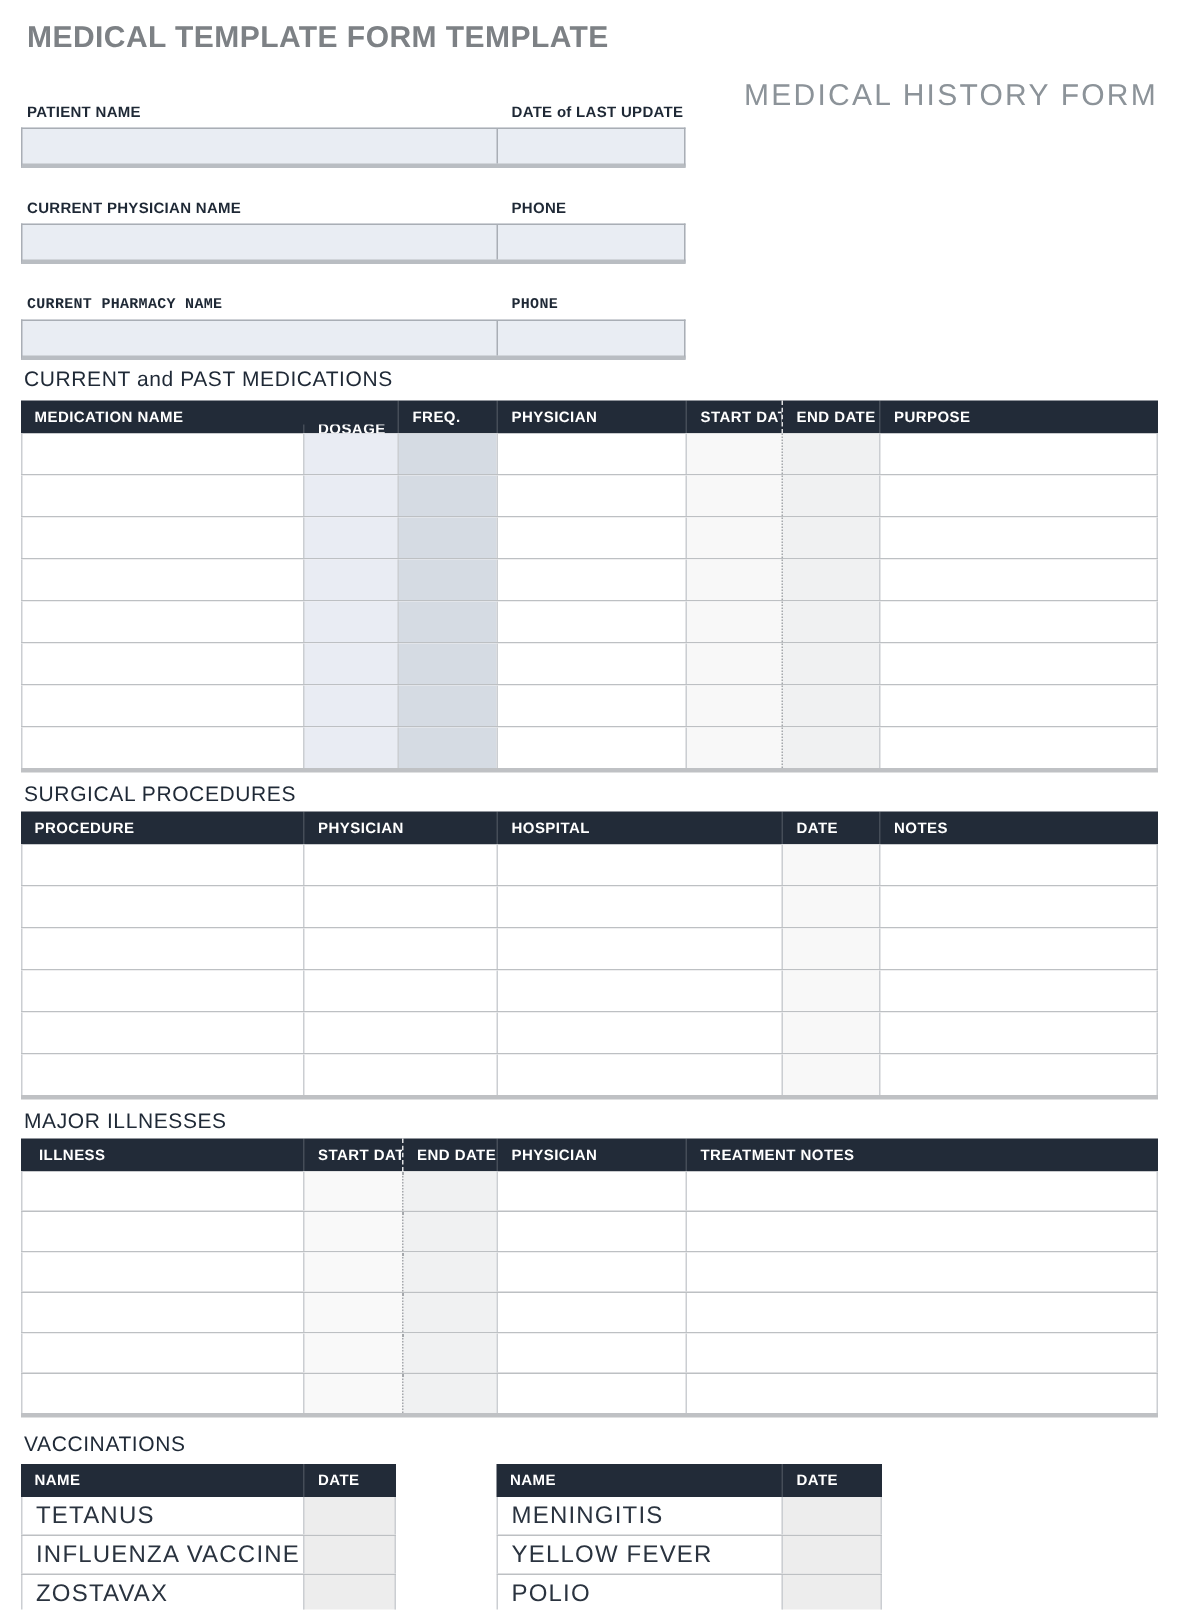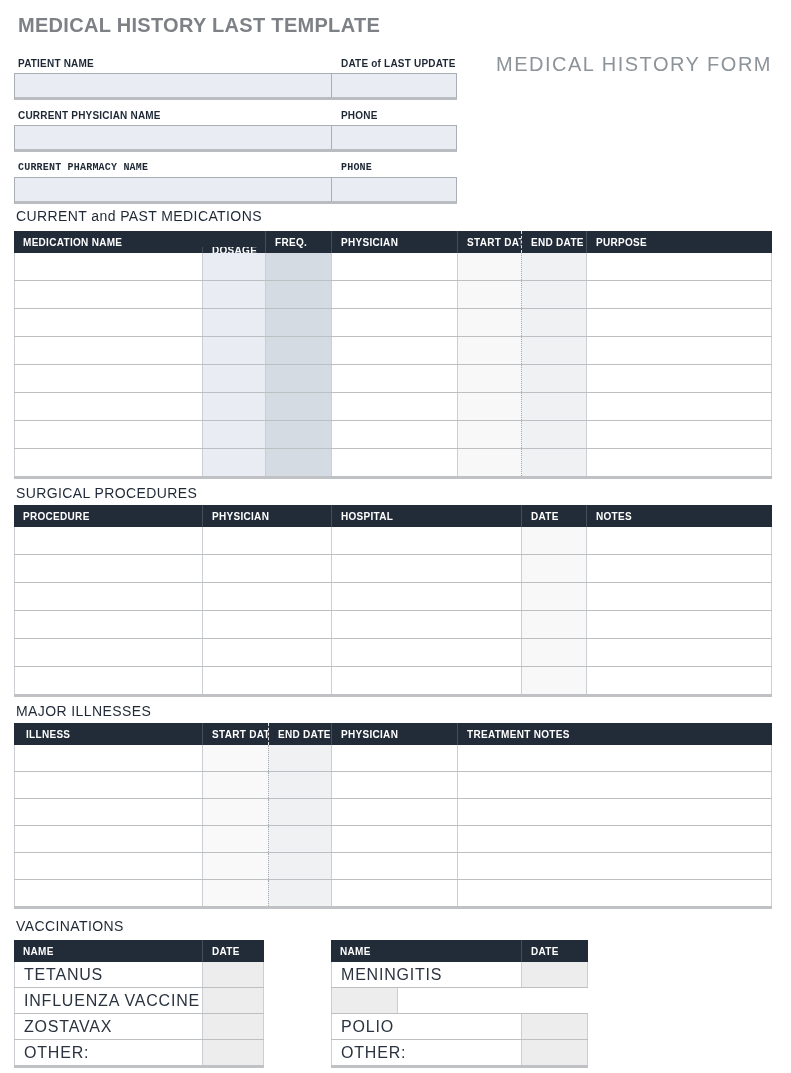--- a/index.html
+++ b/index.html
@@ -21,21 +21,21 @@
   }
   .section-title{
     font-size:14px;font-weight:400;color:#1F2936;letter-spacing:.4px;line-height:16px;margin-left:2px;
   }
 
   
   .patient-block{margin-top:20px;}
   .field-row{margin-bottom:9px;}
   .field-row:last-child{margin-bottom:0;font-family:Liberation Mono, monospace;}
   .labels{display:flex;margin-bottom:3px;}
-  .flabel{font-size:10px;font-weight:bold;color:#1E2835;letter-spacing:.2px;line-height:13px;}
+  .flabel{font-size:10px;font-weight:bold;color:#1E2835;letter-spacing:.2px;line-height:13px;margin-top:12px;}
   .flabel.left{width:322px;padding-left:4px;box-sizing:border-box;}
   .flabel.right{padding-left:5px;}
   .input-box{
     width:443px;height:27px;display:flex;box-sizing:border-box;
     background:#E9EDF3;border:1px solid #A9AEB5;border-bottom:3px solid #B9BDC2;
   }
   .in-left{width:317px;box-sizing:border-box;border-right:1px solid #A9AEB5;}
   .in-right{flex:1;}
 
   
@@ -68,21 +68,21 @@
   .td.lbl{
     display:flex;align-items:center;padding-left:9px;
     font-size:16px;color:#2A333F;letter-spacing:.8px;white-space:nowrap;
   }
 </style>
 </head>
 <body>
 
 <div class="content">
 
-  <h1 class="page-title">MEDICAL HISTORY LAST TEMPLATE</h1>
+  <h1 class="page-title">MEDICAL TEMPLATE FORM TEMPLATE</h1>
 
   <div class="patient-block">
 
     <div class="field-row">
       <div class="labels">
         <span class="flabel left">PATIENT NAME</span>
         <span class="flabel right">DATE of LAST UPDATE</span>
       </div>
       <div class="input-box">
         <div class="in-left"></div>
@@ -340,20 +340,21 @@
       <div class="tbl" id="tbl-vacc-right">
           <div class="thead">
             <div class="th" style="width: 190px;">NAME</div>
             <div class="th" style="width: 67px;">DATE</div>
           </div>
           <div class="trow" style="height: 25px;">
             <div class="td lbl" style="width: 190px;">MENINGITIS</div>
             <div class="td" style="width: 67px; background: rgb(237, 237, 237);"></div>
           </div>
           <div class="trow" style="height: 25px;">
+            <div class="td lbl" style="width: 190px;">YELLOW FEVER</div>
             <div class="td" style="width: 67px; background: rgb(237, 237, 237);"></div>
           </div>
           <div class="trow" style="height: 25px;">
             <div class="td lbl" style="width: 190px;">POLIO</div>
             <div class="td" style="width: 67px; background: rgb(237, 237, 237);"></div>
           </div>
           <div class="trow" style="height: 25px;">
             <div class="td lbl" style="width: 190px;">OTHER:</div>
             <div class="td" style="width: 67px; background: rgb(237, 237, 237);"></div>
           </div>

